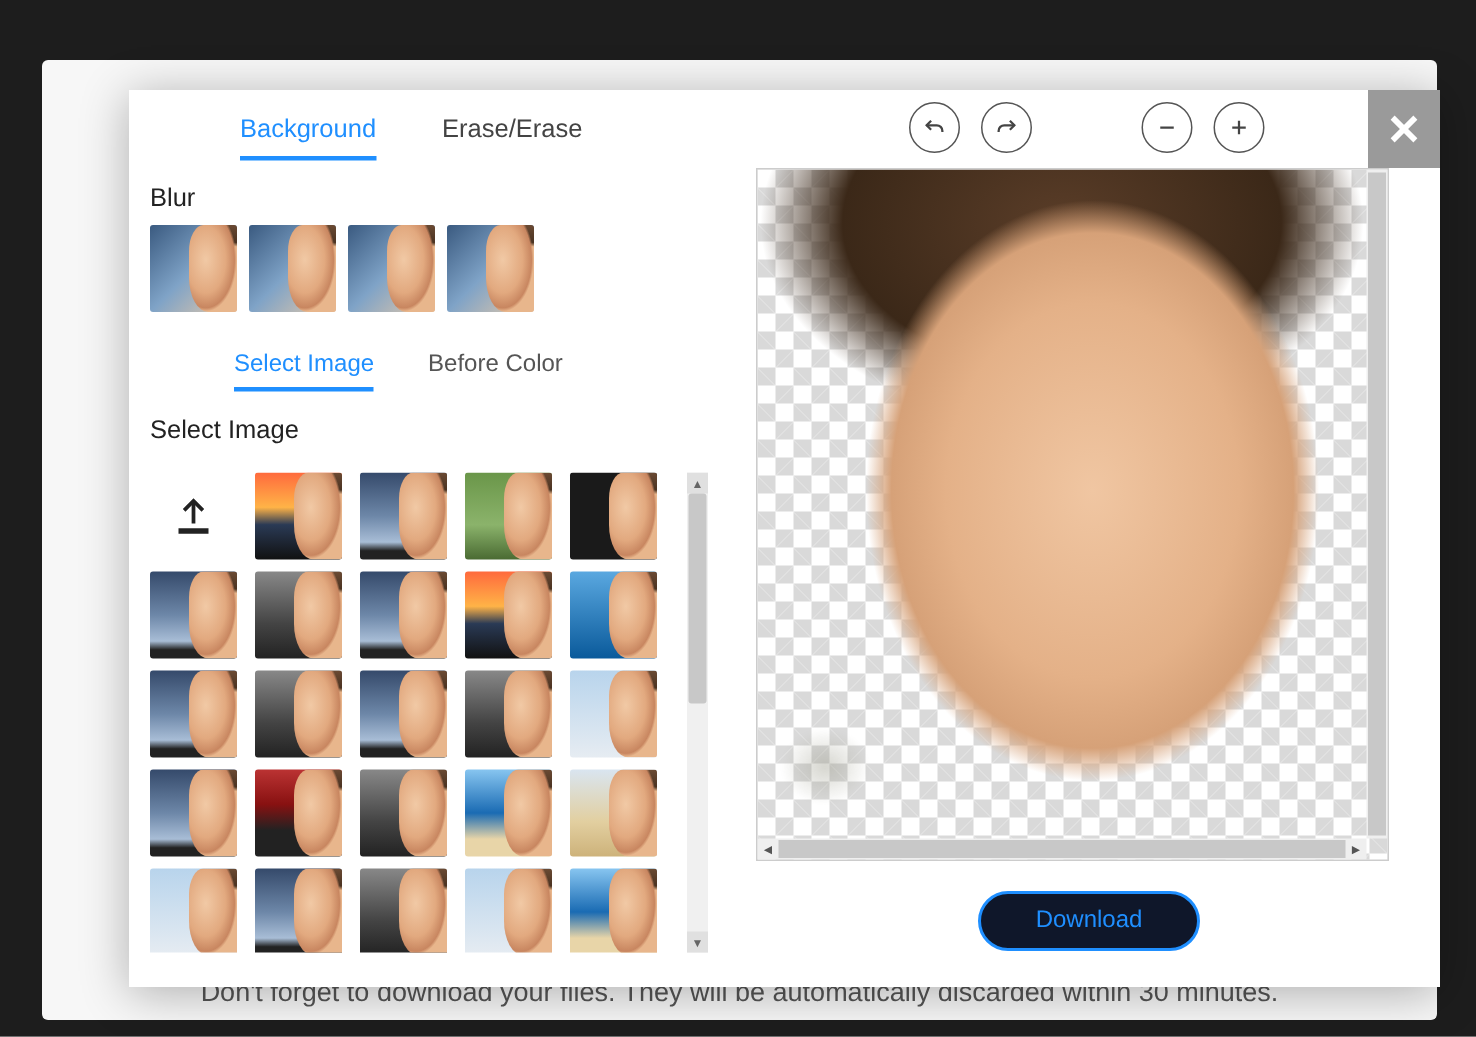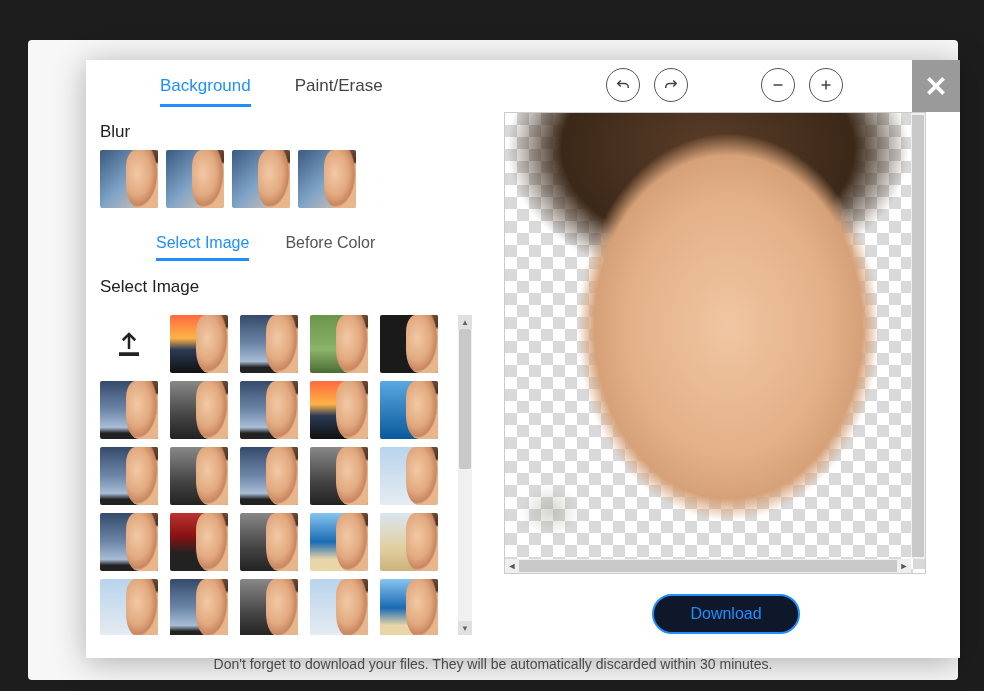--- a/index.html
+++ b/index.html
@@ -255,21 +255,21 @@
     color:#1f8fff;
     font-size:16px;
     background:#0f172a;
     cursor:pointer;
   }
 
   .footer-note{
     position:absolute;
     left:0; right:0; bottom:8px;
     text-align:center;
-    font-size:14px;
+    font-size:18px;
     color:#555;
   }
 </style>
 </head>
 <body>
 
 <div class="backdrop"></div>
 
 <div class="bg-panel">
   <div class="bg-tabs">
@@ -277,21 +277,21 @@
     <span class="bg-tab-after">After</span>
   </div>
   <div class="footer-note">Don't forget to download your files. They will be automatically discarded within 30 minutes.</div>
 </div>
 
 <div class="modal">
 
   <div class="modal-header">
     <div class="top-tabs">
       <div class="top-tab active">Background</div>
-      <div class="top-tab">Paint/Erase</div>
+      <div class="top-tab">Erase/Erase</div>
     </div>
 
     <div class="icon-btn-group icon-group-undo">
       <div class="circ-btn">
         <svg viewBox="0 0 24 24">
             <path d="M9 14l-4-4 4-4"></path>
             <path d="M5 10h9a5 5 0 0 1 5 5v1"></path>
           </svg>
       </div>
       <div class="circ-btn">

